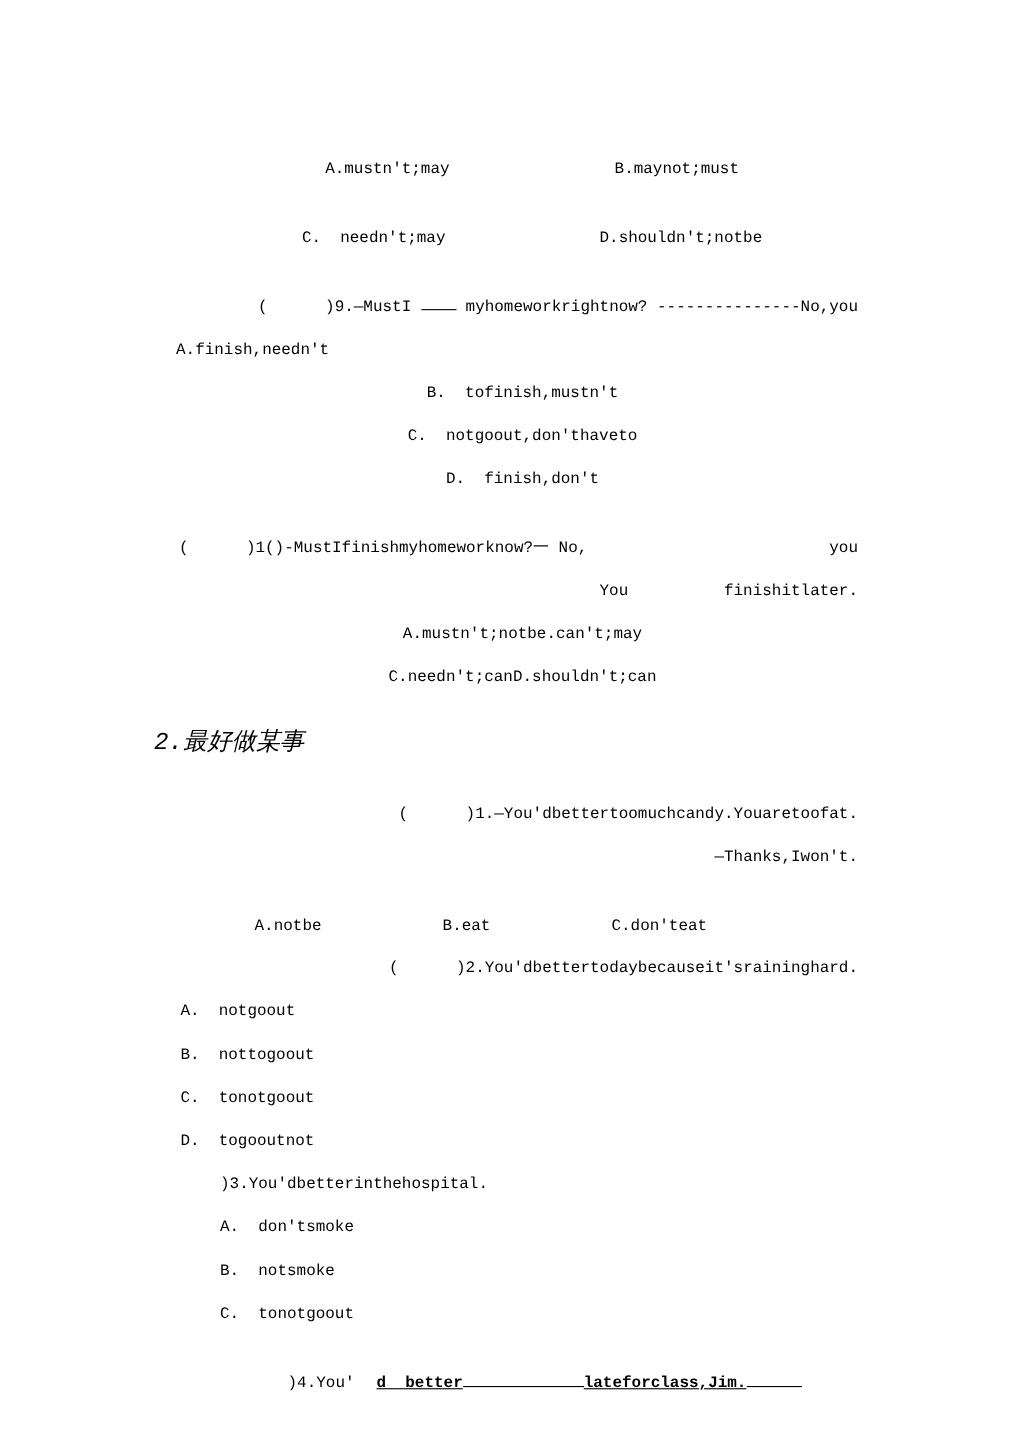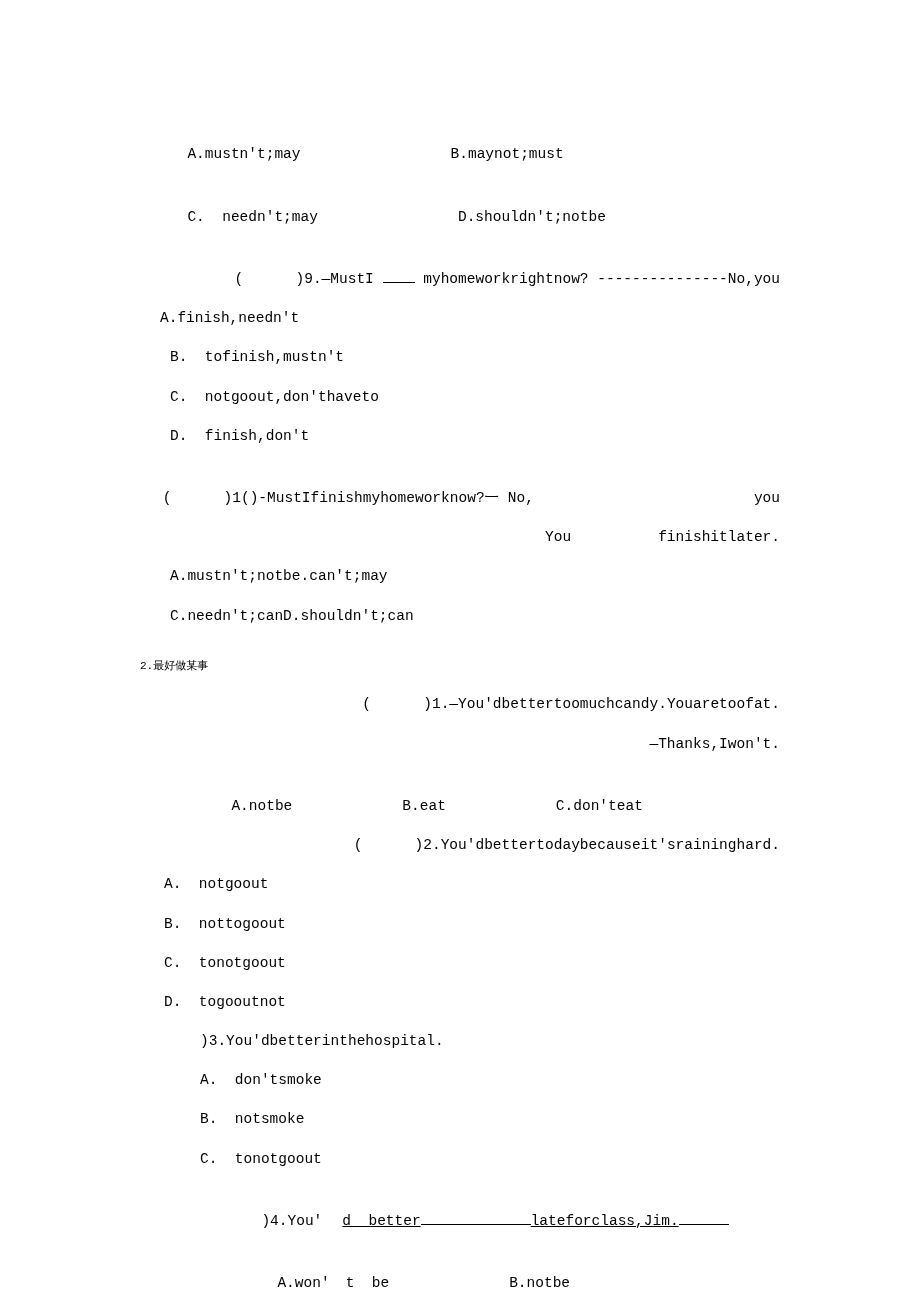--- a/index.html
+++ b/index.html
@@ -14,37 +14,38 @@
       line-height: 1.6;
       color: #000;
       width: 920px;
       padding: 120px 140px 60px 140px;
     }
     .line {
       margin-bottom: 16px;
       white-space: pre-wrap;
     }
     .section-title {
-      font-size: 11px;
+      font-size: 22px;
       margin-top: 30px;
-      margin-bottom: 18px;
+      margin-bottom: 36px;
       margin-left: 0;
+      font-style: italic;
     }
     .indent0 { padding-left: 0px; text-align: right; }
-    .indent1 { padding-left: 30px; }
+    .indent1 { padding-left: 30px; text-align: center; }
     .blank {
       display: inline-block;
       border-bottom: 1px solid #000;
       min-width: 80px;
       height: 1em;
       vertical-align: baseline;
     }
     .blank-sm { min-width: 32px; }
     .blank-md { min-width: 110px; }
-    .u { text-decoration: underline; }
+    .u { text-decoration: underline; font-weight: bold; }
   </style>
 </head>
 <body>
 
 <div class="line indent1">
   <span>A.mustn't;may</span><span style="display:inline-block;width:150px"></span><span>B.maynot;must</span>
 </div>
 <div class="line indent1">
   <span>C.  needn't;may</span><span style="display:inline-block;width:140px"></span><span>D.shouldn't;notbe</span>
 </div>

